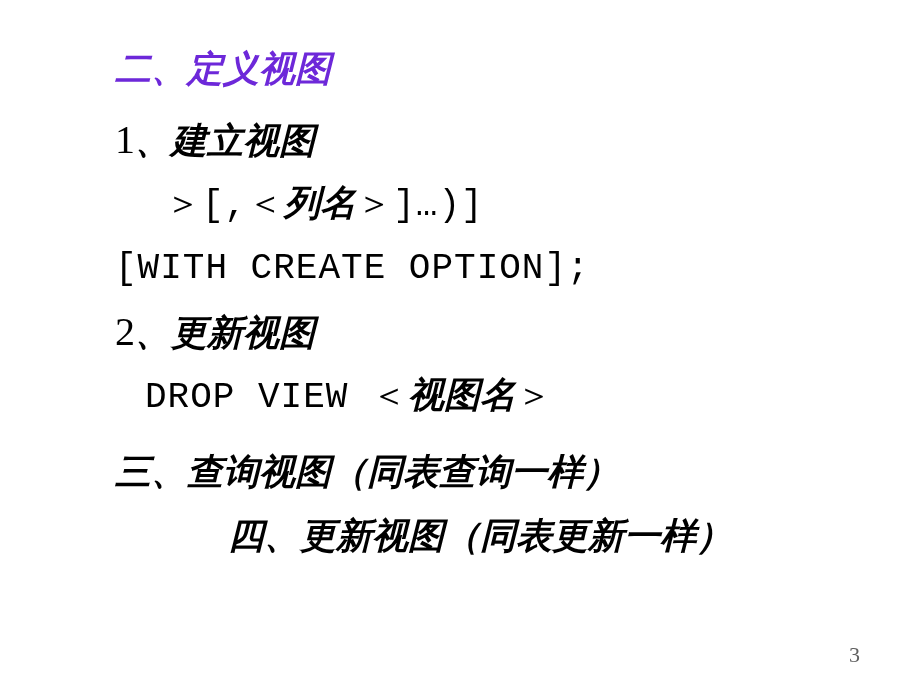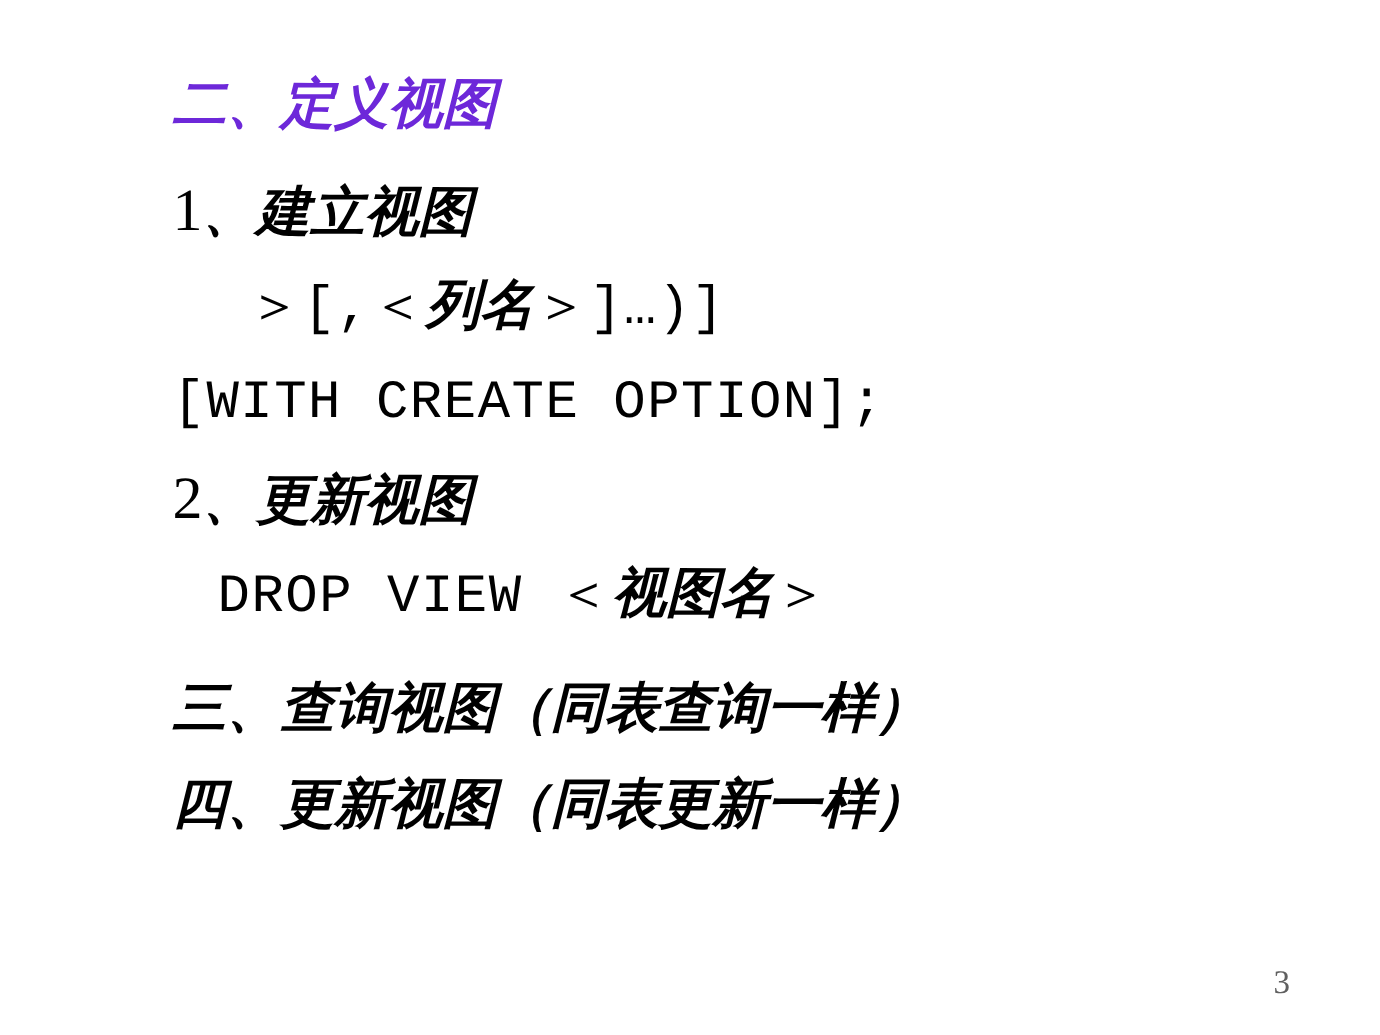--- a/index.html
+++ b/index.html
@@ -83,16 +83,16 @@
   <div class="line">
     <span class="num">2</span><span class="kai">、</span><span class="kai">更新视图</span>
   </div>
 
   <div class="line indent3">
     <span class="mono">DROP  VIEW  ＜</span><span class="kai">视图名</span><span class="mono">＞</span>
   </div>
 
   <div class="line kai" style="margin-top:20px;">三、查询视图（同表查询一样）</div>
 
-  <div class="line kai" style="margin-top:10px;">四、更新视图（同表更新一样）</div>
+  <div class="line kai" style="margin-top:10px;text-align:center;">四、更新视图（同表更新一样）</div>
 </div>
 
 <div class="page-num">3</div>
 
 </body></html>

